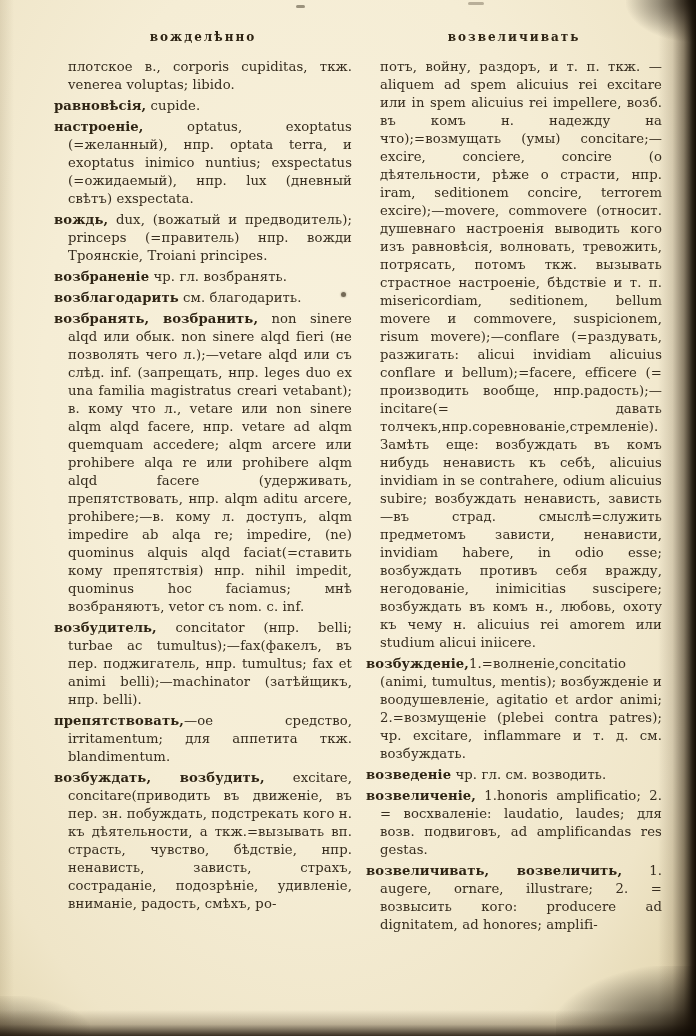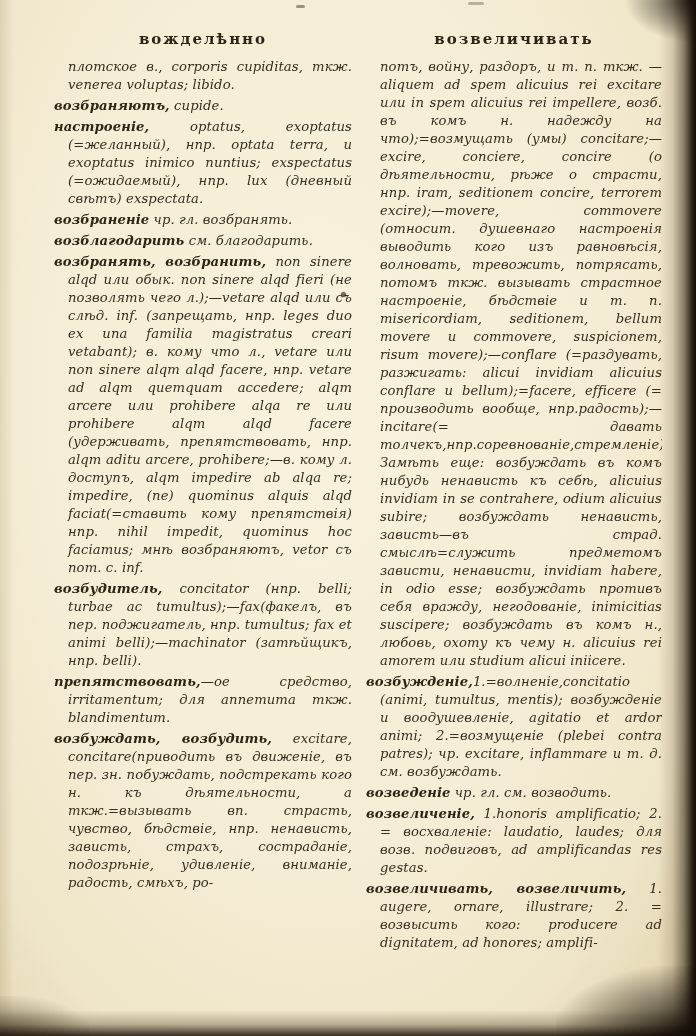--- a/index.html
+++ b/index.html
@@ -11,31 +11,31 @@
   .page {
     position: relative; width: 696px; height: 1036px; overflow: hidden;
     background: radial-gradient(ellipse at 45% 38%,
       #f8f1dc 0%, #f5edd5 50%, #efe5c8 78%, #e2d5ae 96%, #d8c99f 100%);
     color: #362c1e;
   }
 
   
   .rh {
     position: absolute; top: 30px;
-    font-weight: bold; font-size: 15px; letter-spacing: 2px;
+    font-weight: bold; font-size: 12px; letter-spacing: 2px;
     text-align: center; color: #2e2414;
   }
   .rh-left  { left: 54px;  width: 298px; }
   .rh-right { left: 366px; width: 296px; }
 
   
   .col {
     position: absolute; top: 58px; height: 962px; overflow: hidden;
     font-size: 13.2px; line-height: 18px; letter-spacing: 0.1px;
-    text-align: justify; color: #362c1e; font-style: italic;
+    text-align: justify; color: #362c1e;
   }
   .col-left  { left: 54px;  width: 298px; }
   .col-right { left: 366px; width: 296px; }
 
   p.entry {
     margin: 0 0 3px 0;
     padding-left: 14px; text-indent: -14px;
   }
   p.cont {
     padding-left: 14px; text-indent: 0;
@@ -84,22 +84,23 @@
 </head>
 <body>
 
 <div class="page">
 
   <span class="rh rh-left">вожделѣнно</span>
   <span class="rh rh-right">возвеличивать</span>
 
   <div class="col col-left">
     <p class="entry cont"><span>плотское в., corporis cupiditas, ткж. venerea voluptas; libido.</span></p>
-    <p class="entry"><b class="hw">возбраняютъ,</b><span> cupide.</span></p>
+    <p class="entry"><b class="hw">равновѣсія,</b><span> cupide.</span></p>
     <p class="entry"><b class="hw">настроеніе,</b><span> optatus, exoptatus (=желанный), нпр. optata terra, и exoptatus inimico nuntius; exspectatus (=ожидаемый), нпр. lux (дневный свѣтъ) exspectata.</span></p>
+    <p class="entry"><b class="hw">вождь,</b><span> dux, (вожатый и предводитель); princeps (=правитель) нпр. вожди Троянскіе, Troiani principes.</span></p>
     <p class="entry"><b class="hw">возбраненіе</b><span> чр. гл. возбранять.</span></p>
     <p class="entry"><b class="hw">возблагодарить</b><span> см. благодарить.</span></p>
     <p class="entry"><b class="hw">возбранять, возбранить,</b><span> non sinere alqd или обык. non sinere alqd fieri (не позволять чего л.);—vetare alqd или съ слѣд. inf. (запрещать, нпр. leges duo ex una familia magistratus creari vetabant); в. кому что л., vetare или non sinere alqm alqd facere, нпр. vetare ad alqm quemquam accedere; alqm arcere или prohibere alqa re или prohibere alqm alqd facere (удерживать, препятствовать, нпр. alqm aditu arcere, prohibere;—в. кому л. доступъ, alqm impedire ab alqa re; impedire, (ne) quominus alquis alqd faciat(=ставить кому препятствія) нпр. nihil impedit, quominus hoc faciamus; мнѣ возбраняютъ, vetor съ nom. c. inf.</span></p>
     <p class="entry"><b class="hw">возбудитель,</b><span> concitator (нпр. belli; turbae ac tumultus);—fax(факелъ, въ пер. поджигатель, нпр. tumultus; fax et animi belli);—machinator (затѣйщикъ, нпр. belli).</span></p>
     <p class="entry"><b class="hw">препятствовать,</b><span>—ое средство, irritamentum; для аппетита ткж. blandimentum.</span></p>
     <p class="entry"><b class="hw">возбуждать, возбудить,</b><span> excitare, concitare(приводить въ движеніе, въ пер. зн. побуждать, подстрекать кого н. къ дѣятельности, а ткж.=вызывать вп. страсть, чувство, бѣдствіе, нпр. ненависть, зависть, страхъ, состраданіе, подозрѣніе, удивленіе, вниманіе, радость, смѣхъ, ро-</span></p>
   </div>
 
   <div class="col col-right">
     <p class="entry cont"><span>потъ, войну, раздоръ, и т. п. ткж. — aliquem ad spem alicuius rei excitare или in spem alicuius rei impellere, возб. въ комъ н. надежду на что);=возмущать (умы) concitare;—excire, conciere, concire (о дѣятельности, рѣже о страсти, нпр. iram, seditionem concire, terrorem excire);—movere, commovere (относит. душевнаго настроенія выводить кого изъ равновѣсія, волновать, тревожить, потрясать, потомъ ткж. вызывать страстное настроеніе, бѣдствіе и т. п. misericordiam, seditionem, bellum movere и commovere, suspicionem, risum movere);—conflare (=раздувать, разжигать: alicui invidiam alicuius conflare и bellum);=facere, efficere (= производить вообще, нпр.радость);—incitare(= давать толчекъ,нпр.соревнованіе,стремленіе). Замѣть еще: возбуждать въ комъ нибудь ненависть къ себѣ, alicuius invidiam in se contrahere, odium alicuius subire; возбуждать ненависть, зависть—въ страд. смыслѣ=служить предметомъ зависти, ненависти, invidiam habere, in odio esse; возбуждать противъ себя вражду, негодованіе, inimicitias suscipere; возбуждать въ комъ н., любовь, охоту къ чему н. alicuius rei amorem или studium alicui iniicere.</span></p>

